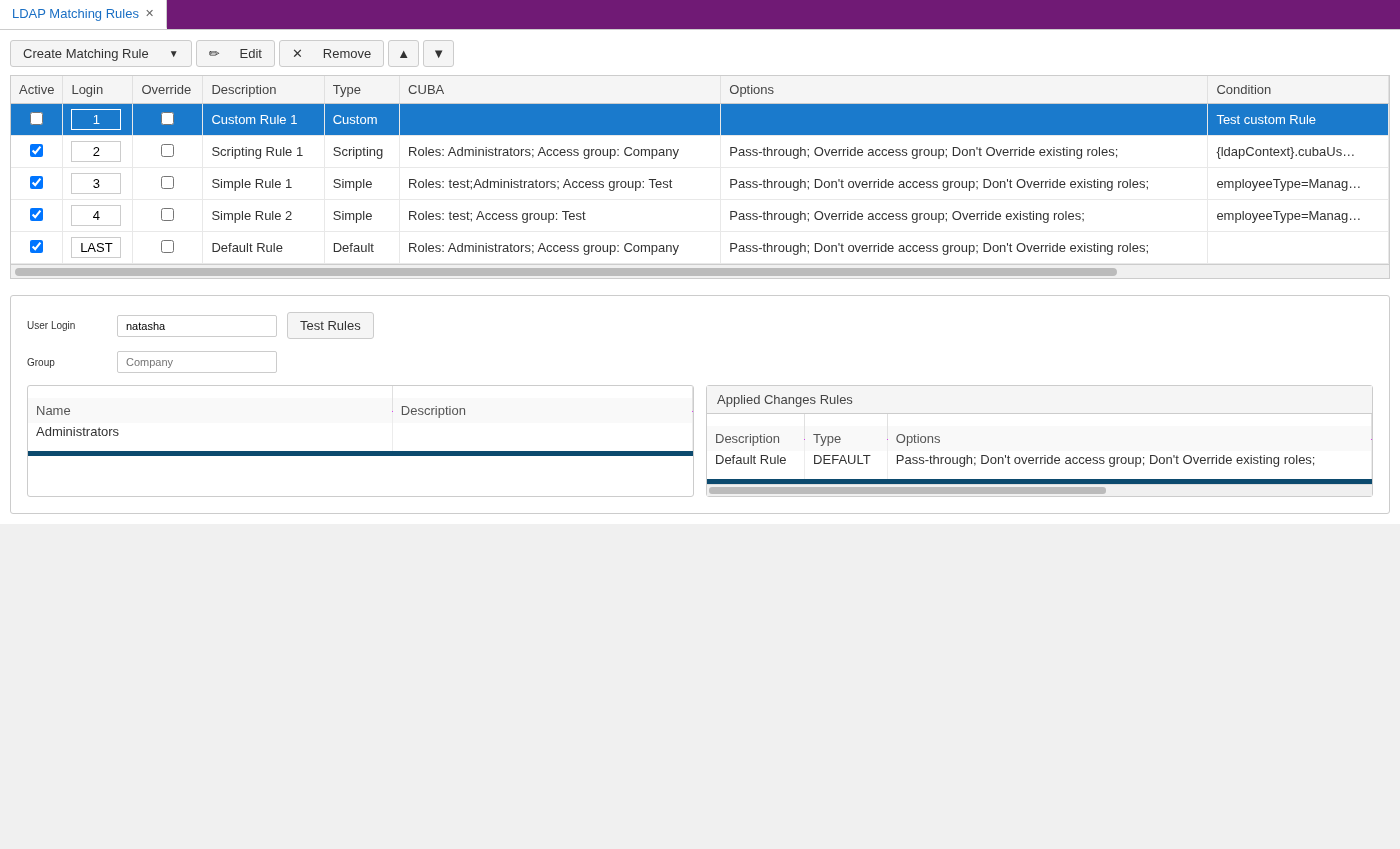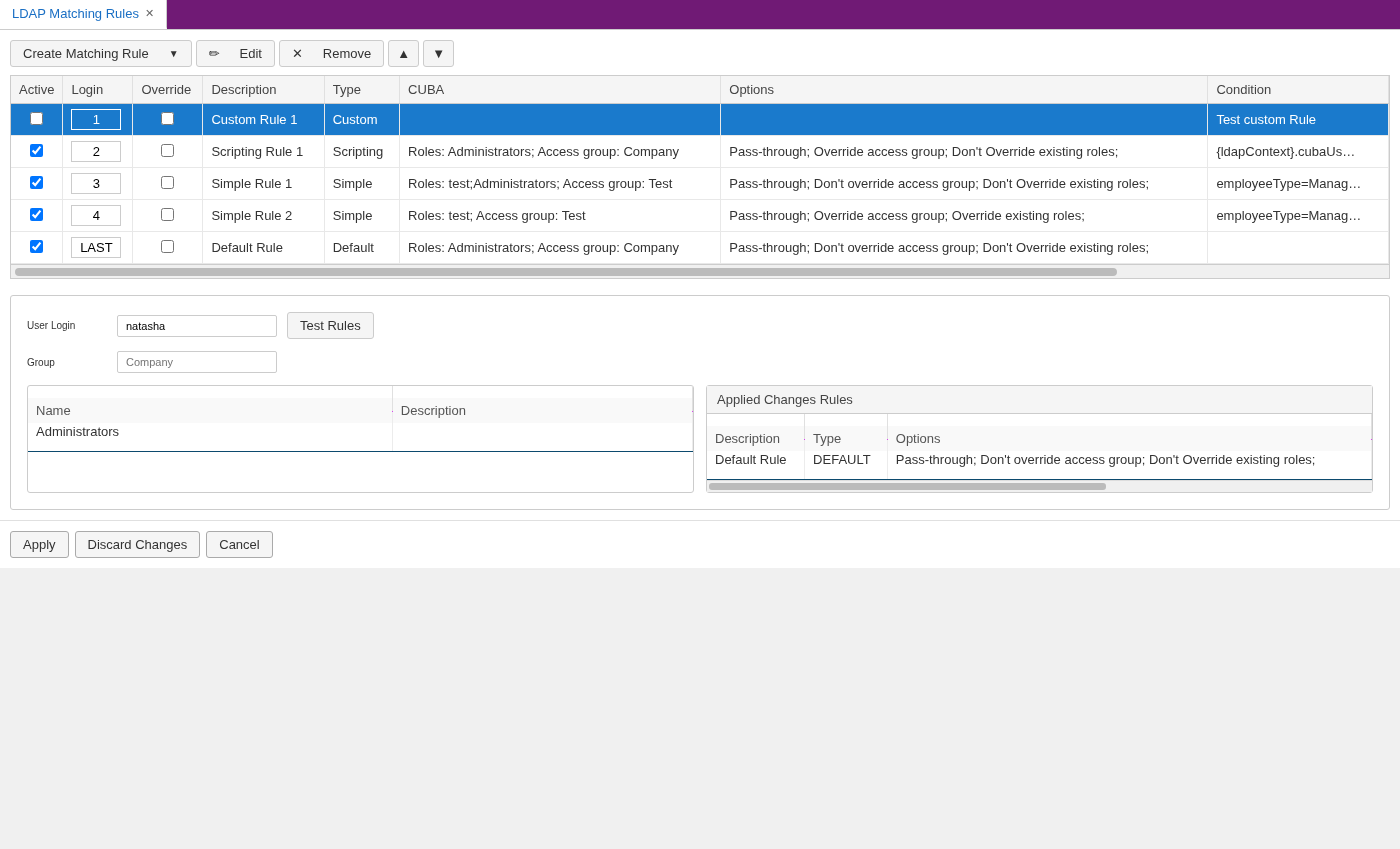--- a/index.html
+++ b/index.html
@@ -158,21 +158,21 @@
       background: #f9f9f9;
       border-bottom: 1px solid #d946ef;
       border-right: 1px solid #e0e0e0;
       padding: 5px 8px;
       font-weight: normal;
       color: #555;
       position: sticky;
       top: 12px;
     }
     .result-table tbody td {
-      border-bottom: 1px solid #0c4a6e;
+      border-bottom: 5px solid #0c4a6e;
       border-right: 1px solid #ececec;
       padding: 12px 8px;
     }
 
     
     .scroll-placeholder {
       height: 14px;
       background: #f0f0f0;
       border-top: 1px solid #ccc;
       display: flex;
@@ -397,25 +397,14 @@
             </div>
             <div class="result-scroll">
               <div class="result-scroll-inner"></div>
             </div>
           </div>
         </div>
       </div>
 
     </div>
 
-    <div class="bottom-bar">
-      <button class="btn btn-apply">
-        <span>Apply</span>
-      </button>
-      <button class="btn btn-discard">
-        <span>Discard Changes</span>
-      </button>
-      <button class="btn btn-cancel">
-        <span>Cancel</span>
-      </button>
-    </div>
   </div>
 </div>
 
 </body></html>

